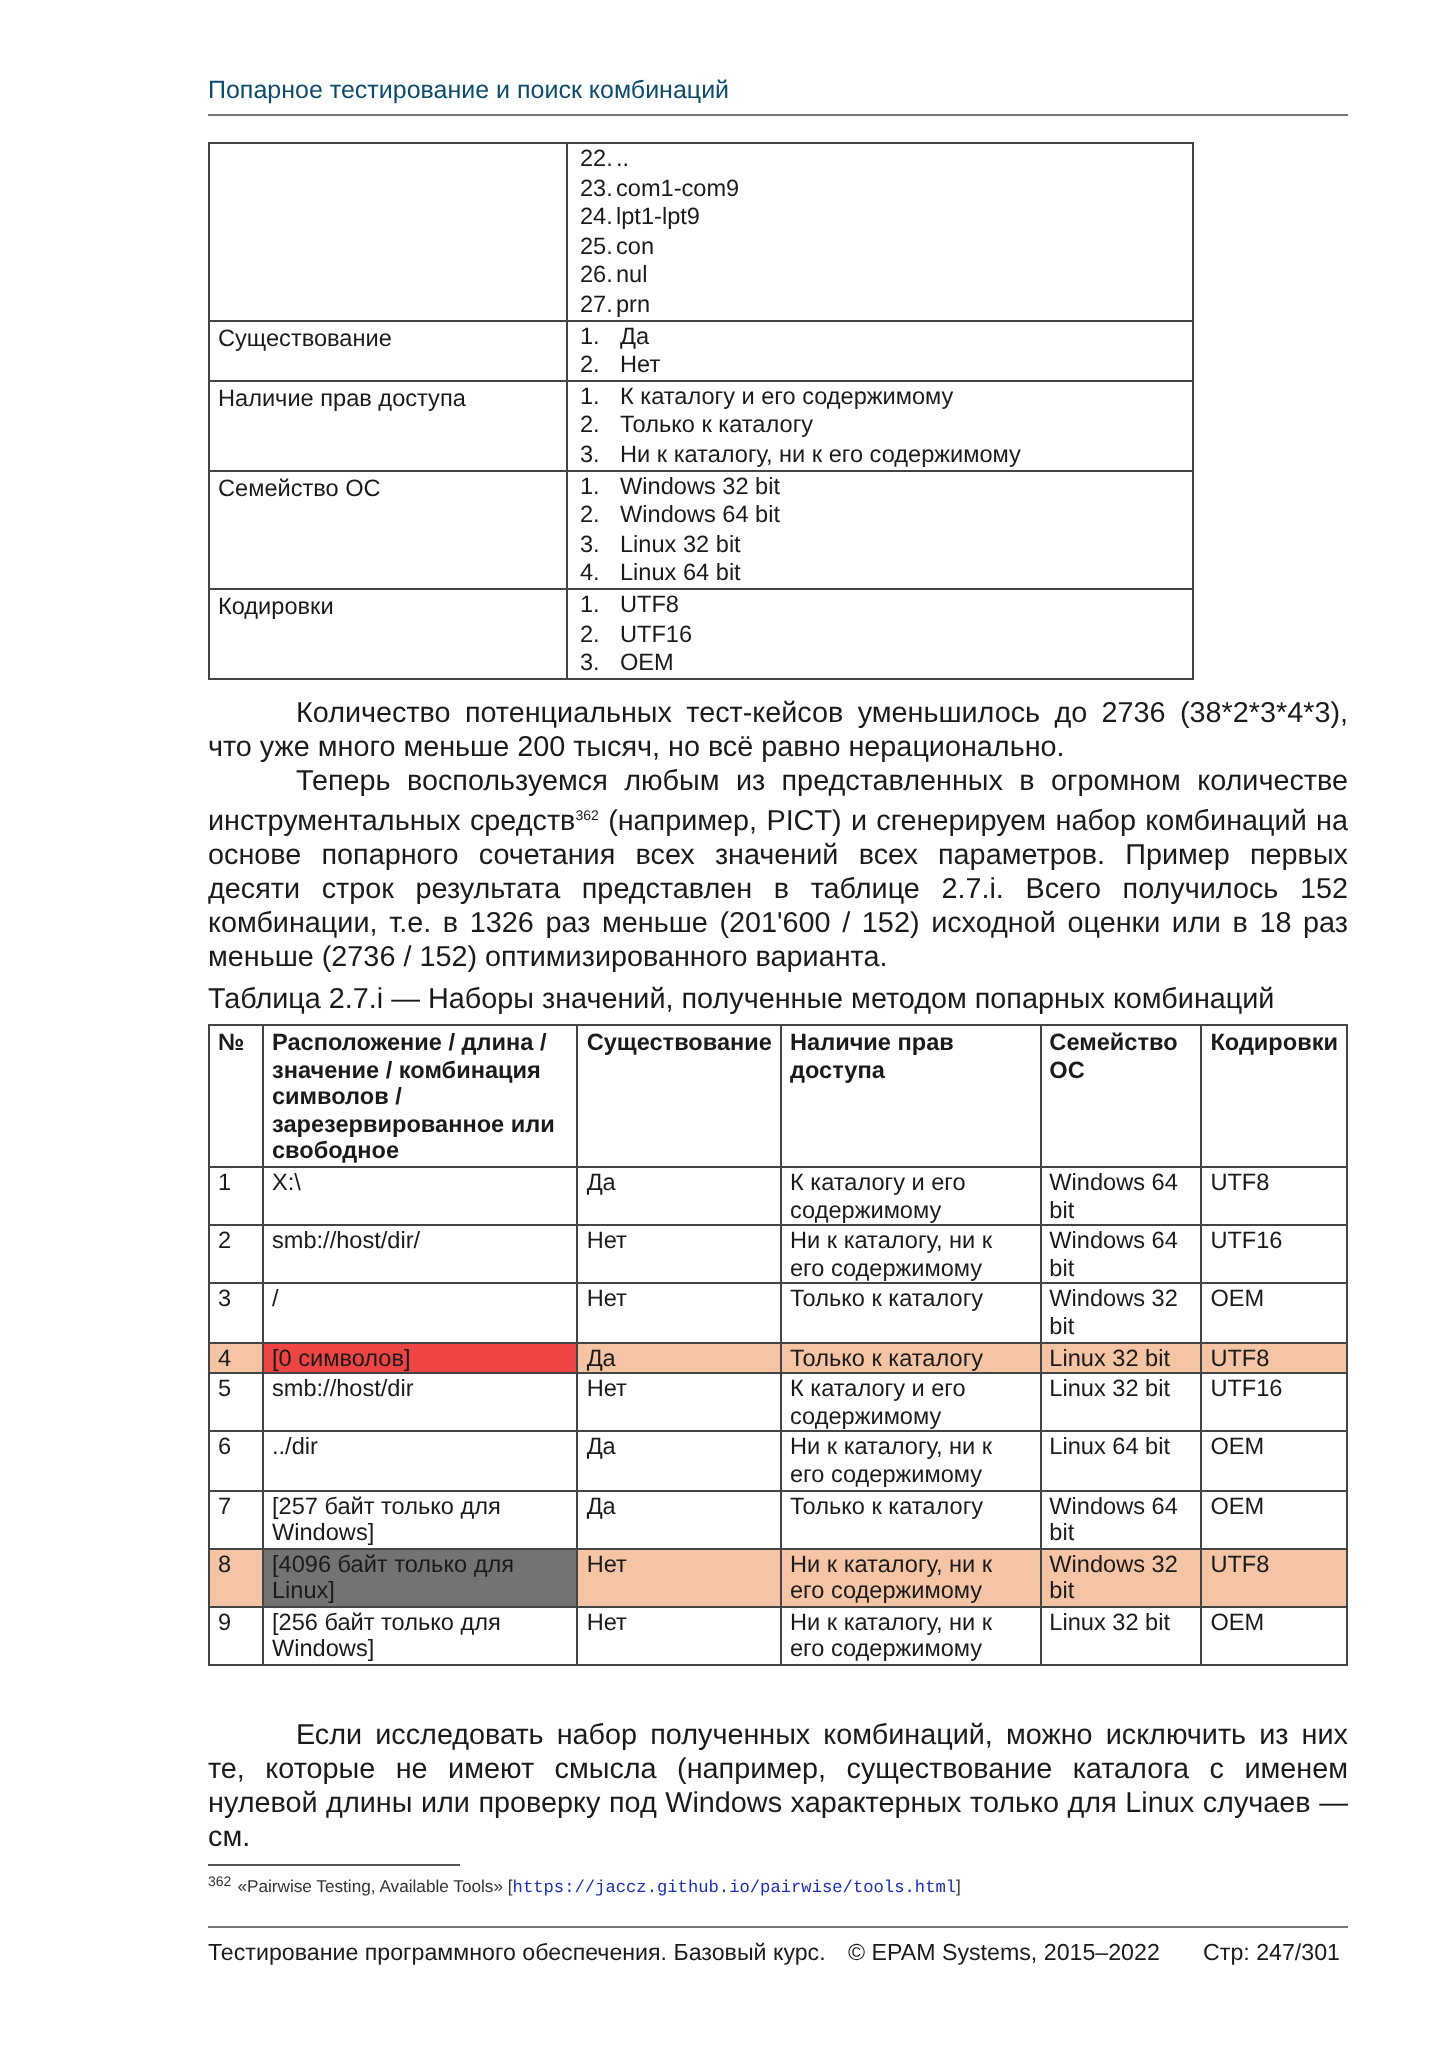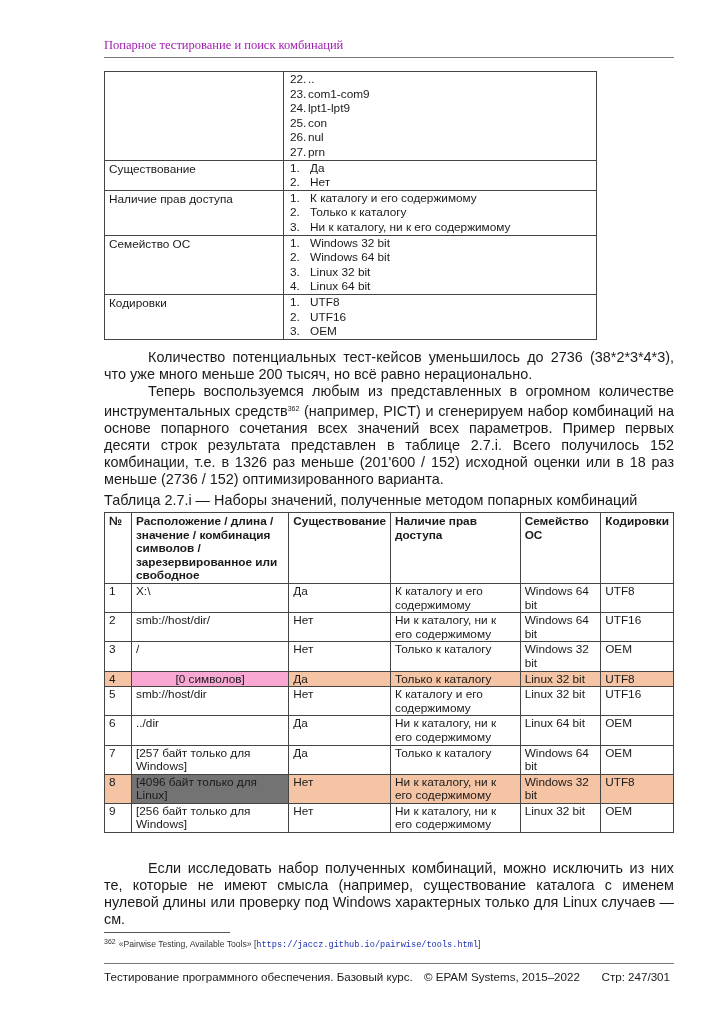--- a/index.html
+++ b/index.html
@@ -1,20 +1,20 @@
 <!DOCTYPE html>
 <html><head>
 <meta charset="utf-8">
 <style>
   html, body { margin: 0; padding: 0; background: #ffffff; }
   body { width: 725px; height: 1024px; position: relative; overflow: hidden;
          font-family: "Liberation Sans", sans-serif; color: #1a1a1a; }
   .page { position: absolute; left: 104px; top: 0; width: 570px; }
 
-  .running-header { position: absolute; top: 38px; left: 0; width: 570px; font-size: 12.5px; color: #a21caf; font-family: Liberation Serif, serif; }
+  .running-header { position: absolute; top: 38px; left: 0; width: 570px; font-size: 12.5px; color: #0c4a6e; }
   .header-rule { position: absolute; top: 57px; left: 0; width: 570px; height: 0; border-top: 1px solid #777; }
 
   table { border-collapse: collapse; }
   .params-table { position: absolute; top: 71px; left: 0; width: 493px; font-size: 11.8px; }
   .params-table td { border: 1.2px solid #444; vertical-align: top; padding: 0 4px; line-height: 14.6px; }
   .params-table td.pname { width: 170px; padding-top: 1px; }
   .params-table td.pvals { padding-left: 6px; }
   .vlist { list-style: none; margin: 0; padding: 0; }
   .vlist li { display: flex; }
   .vlist .num { display: inline-block; width: 20px; }
@@ -211,21 +211,21 @@
         <tr>
           <td>3</td>
           <td>/</td>
           <td>Нет</td>
           <td>Только к каталогу</td>
           <td>Windows 32 bit</td>
           <td>OEM</td>
         </tr>
         <tr class="highlight" style="--hl: #f5c4a4;">
           <td style="background: rgb(245, 196, 164);">4</td>
-          <td style="background: #f9a8d4; text-align: center;">[0 символов]</td>
+          <td style="background: #ef4444;">[0 символов]</td>
           <td style="background: rgb(245, 196, 164);">Да</td>
           <td style="background: rgb(245, 196, 164);">Только к каталогу</td>
           <td style="background: rgb(245, 196, 164);">Linux 32 bit</td>
           <td style="background: rgb(245, 196, 164);">UTF8</td>
         </tr>
         <tr>
           <td>5</td>
           <td>smb://host/dir</td>
           <td>Нет</td>
           <td>К каталогу и его содержимому</td>

